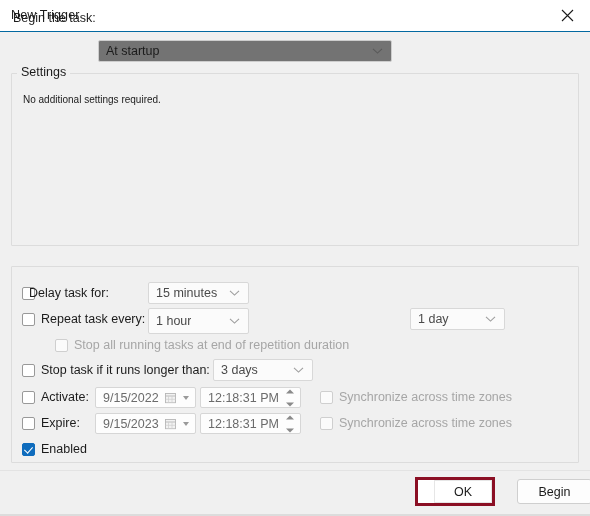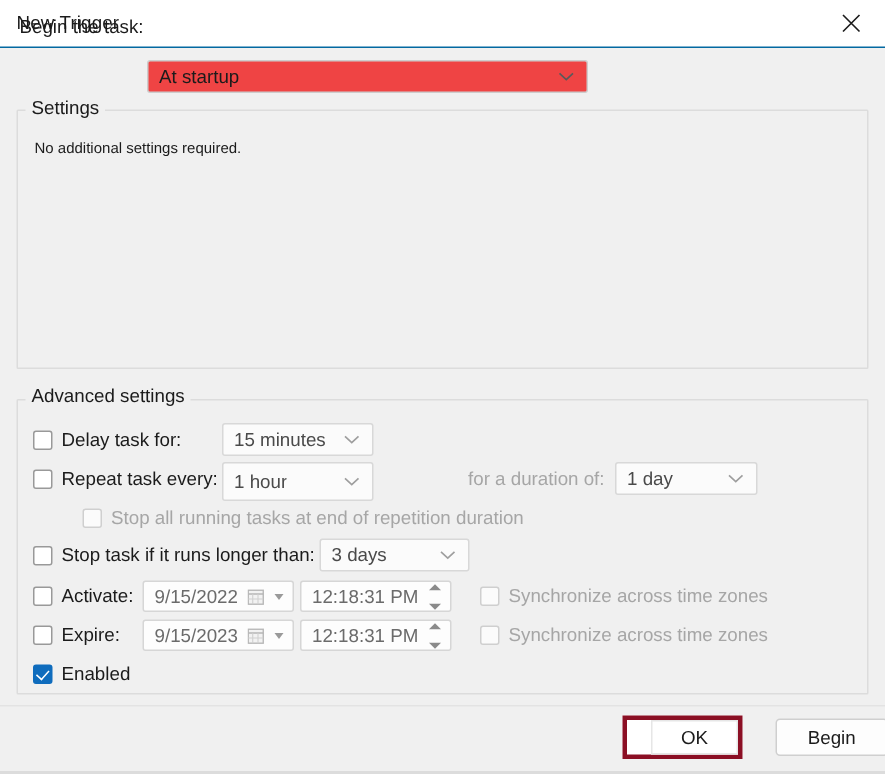--- a/index.html
+++ b/index.html
@@ -51,21 +51,21 @@
   #close-btn svg { display: block; }
   #begin-label {
     position: absolute;
     left: 13px; top: 11px;
     font-size: 12.5px;
     color: #1b1b1b;
   }
   .combo {
     position: absolute;
     box-sizing: border-box;
-    background: #ef4444;
+    background: #737373;
     border: 1px solid #cdcdcd;
     border-radius: 2px;
     display: flex;
     align-items: center;
   }
   .combo .val {
     padding-left: 7px;
     font-size: 12.5px;
     color: #1b1b1b;
     white-space: nowrap;
@@ -274,44 +274,42 @@
           <path d="M1 1.4 L5.5 5.6 L10 1.4" stroke="#5a5a5a" stroke-width="1.1" fill="none"></path>
         </svg>
     </span>
   </div>
 
   <div class="groupbox" id="settings-group"></div>
   <div class="group-legend" id="settings-legend">Settings</div>
   <div id="settings-text">No additional settings required.</div>
 
   <div class="groupbox" id="advanced-group"></div>
-  <div class="group-legend" id="advanced-legend">Advanced settings</div>
 
   <div class="cb" style="left:22px; top:287px;"></div>
-  <div class="cb-label" style="left:41px; top:286px;text-align:right;">Delay task for:</div>
+  <div class="cb-label" style="left:29px; top:286px;text-align:right;">Delay task for:</div>
   <div class="combo soft" style="left:148px; top:282px; width:101px; height:22px;">
     <span class="val">15 minutes</span>
     <span class="chev">
       <svg width="11" height="7" viewBox="0 0 11 7">
           <path d="M1 1.4 L5.5 5.6 L10 1.4" stroke="#9e9e9e" stroke-width="1.1" fill="none"></path>
         </svg>
     </span>
   </div>
 
   <div class="cb" style="left:22px; top:313px;"></div>
   <div class="cb-label" style="left:41px; top:312px;">Repeat task every:</div>
   <div class="combo soft" style="left:148px; top:308px; width:101px; height:26px;">
     <span class="val">1 hour</span>
     <span class="chev">
       <svg width="11" height="7" viewBox="0 0 11 7">
           <path d="M1 1.4 L5.5 5.6 L10 1.4" stroke="#9e9e9e" stroke-width="1.1" fill="none"></path>
         </svg>
     </span>
   </div>
-  <div class="static-label" style="left:312px; top:312px;">for a duration of:</div>
   <div class="combo soft" style="left:410px; top:308px; width:95px; height:22px;">
     <span class="val">1 day</span>
     <span class="chev">
       <svg width="11" height="7" viewBox="0 0 11 7">
           <path d="M1 1.4 L5.5 5.6 L10 1.4" stroke="#9e9e9e" stroke-width="1.1" fill="none"></path>
         </svg>
     </span>
   </div>
 
   <div class="cb disabled" style="left:55px; top:339px;"></div>

